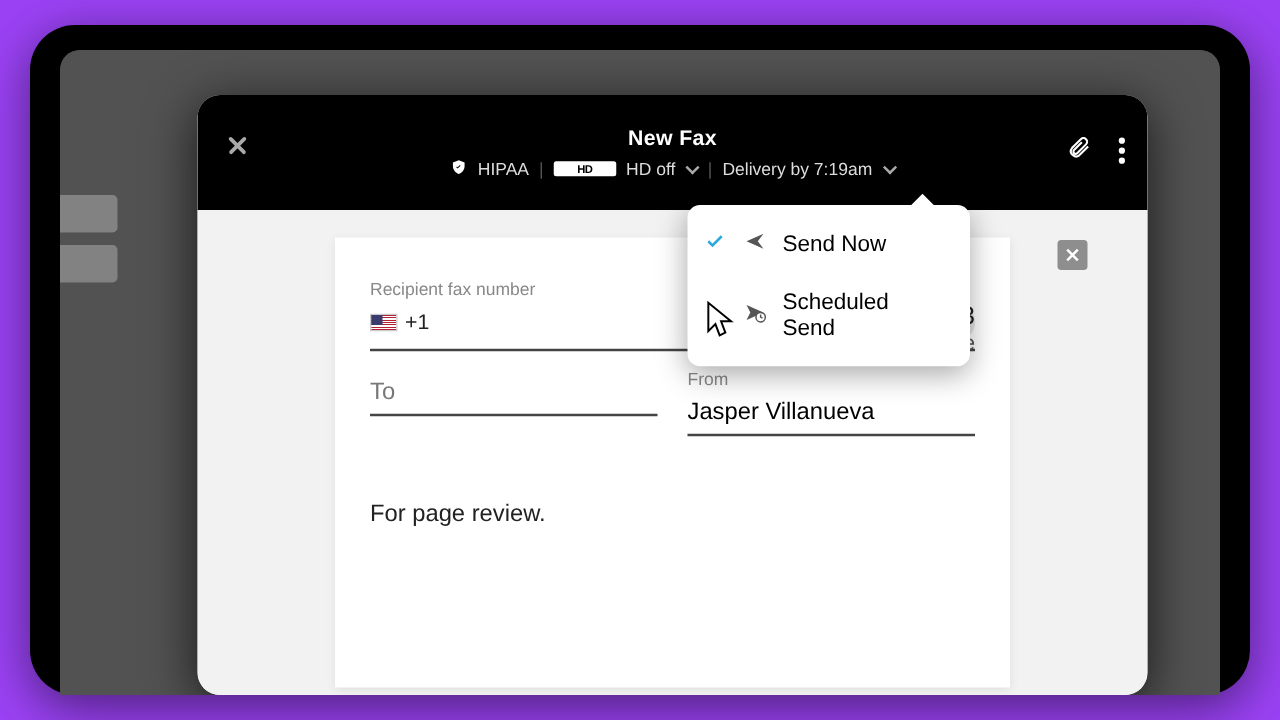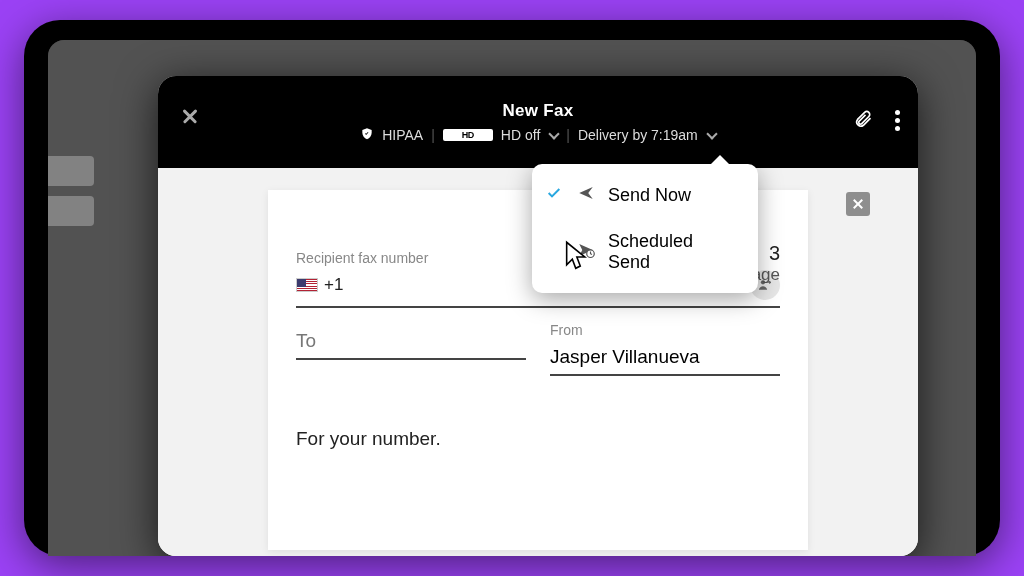--- a/index.html
+++ b/index.html
@@ -24,35 +24,35 @@
 .clip svg{width:20px;height:24px;}
 .kebab{ display:flex; flex-direction:column; gap:3px; align-items:center; padding:4px; cursor:pointer;}
 .kebab span{width:5px;height:5px;background:#fff;border-radius:50%;}
 .body { background:#f2f2f2; height:calc(100% - 92px); padding:22px 4px 0 4px; position:relative; }
 .paper { width:540px; margin:0 auto; background:#fff; padding:26px 28px 30px 28px; box-shadow:0 2px 8px rgba(0,0,0,.08); min-height:360px; position:relative; }
 .bigfax { font-size:40px; font-weight:900; letter-spacing:0px; font-family:Montserrat,"Segoe UI",Arial; }
 .paper-paging { position:absolute; right:28px; top:52px; text-align:right; font-size:18px; color:#222; }
 .paper-close { position:absolute; right:-62px; top:2px; width:24px; height:24px; background:#8e8e8e; border-radius:3px; display:flex; align-items:center; justify-content:center; cursor:pointer; }
 .paper-close::before,.paper-close::after{content:"";position:absolute;width:12px;height:2px;background:#fff;}
 .paper-close::before{transform:rotate(45deg);} .paper-close::after{transform:rotate(-45deg);}
-.lbl { font-size:14px; color:#888; margin-top:34px; }
+.lbl { font-size:14px; color:#888; margin-top:7px; }
 .faxrow { display:flex; align-items:center; border-bottom:2px solid #444; padding:4px 0 6px 0; gap:6px; }
 .flag { width:22px; height:14px; background:linear-gradient(#b22234 0 7.7%,#fff 7.7% 15.4%,#b22234 15.4% 23%,#fff 23% 30.8%,#b22234 30.8% 38.4%,#fff 38.4% 46.2%,#b22234 46.2% 53.8%,#fff 53.8% 61.6%,#b22234 61.6% 69.2%,#fff 69.2% 76.9%,#b22234 76.9% 84.7%,#fff 84.7% 92.3%,#b22234 92.3% 100%); position:relative; border:1px solid #ccc;}
 .flag::before{content:"";position:absolute;left:0;top:0;width:9px;height:8px;background:#3c3b6e;}
 .prefix { font-size:17px; color:#222; }
 .input { flex:1; border:none; outline:none; font-size:17px; background:transparent; }
 .contact-btn { width:30px; height:30px; border-radius:50%; background:#e6e6e6; display:flex; align-items:center; justify-content:center; cursor:pointer; }
 .contact-btn svg{width:16px;height:16px;}
 .twocol { display:flex; gap:24px; margin-top:14px; }
 .col { flex:1; display:flex; flex-direction:column; }
 .col .lbl { margin-top:0; }
 .line { border:none; border-bottom:2px solid #444; font-size:19px; padding:8px 0 6px 0; outline:none; width:100%; }
 .line::placeholder { color:#777; }
 .msg { font-size:19px; color:#222; margin-top:52px; }
-.dropdown { position:absolute; left:484px; top:124px; width:226px; background:#fff; border-radius:10px; box-shadow:0 6px 24px rgba(0,0,0,.35); padding:8px 0; }
+.dropdown { position:absolute; left:502px; top:124px; width:226px; background:#fff; border-radius:10px; box-shadow:0 6px 24px rgba(0,0,0,.35); padding:8px 0; }
 .dropdown::before{content:"";position:absolute;top:-9px;right:28px;width:0;height:0;border-left:10px solid transparent;border-right:10px solid transparent;border-bottom:10px solid #fff;}
 .dd-item { display:flex; align-items:center; gap:12px; padding:12px 18px 12px 14px; font-size:18px; cursor:pointer; }
 .check { width:18px; color:#2aa8e0; }
 .check svg{width:16px;height:16px;}
 .dd-ico svg{width:20px;height:18px;}
 .cursor { position:absolute; left:516px; top:200px; pointer-events:none; }
 .cursor svg { width:28px; height:34px; }
 </style>
 </head>
 <body>
@@ -123,21 +123,21 @@
           <div class="twocol">
             <div class="col">
               <input class="line" placeholder="To" style="">
             </div>
             <div class="col">
               <div class="lbl" style="font-size:14px">From</div>
               <input class="line" value="Jasper Villanueva" style="">
             </div>
           </div>
 
-          <div class="msg">For your number.</div>
+          <div class="msg">For page review.</div>
         </div>
       </div>
     </div>
 
     <div class="dropdown">
       <div class="dd-item">
         <span class="check"><svg viewBox="0 0 24 24" fill="none" stroke="#2aa8e0" stroke-width="3">
                 <path d="M4 12l5 5L20 6"></path>
               </svg></span>
         <span class="dd-ico"><svg viewBox="0 0 24 24" fill="#555">

